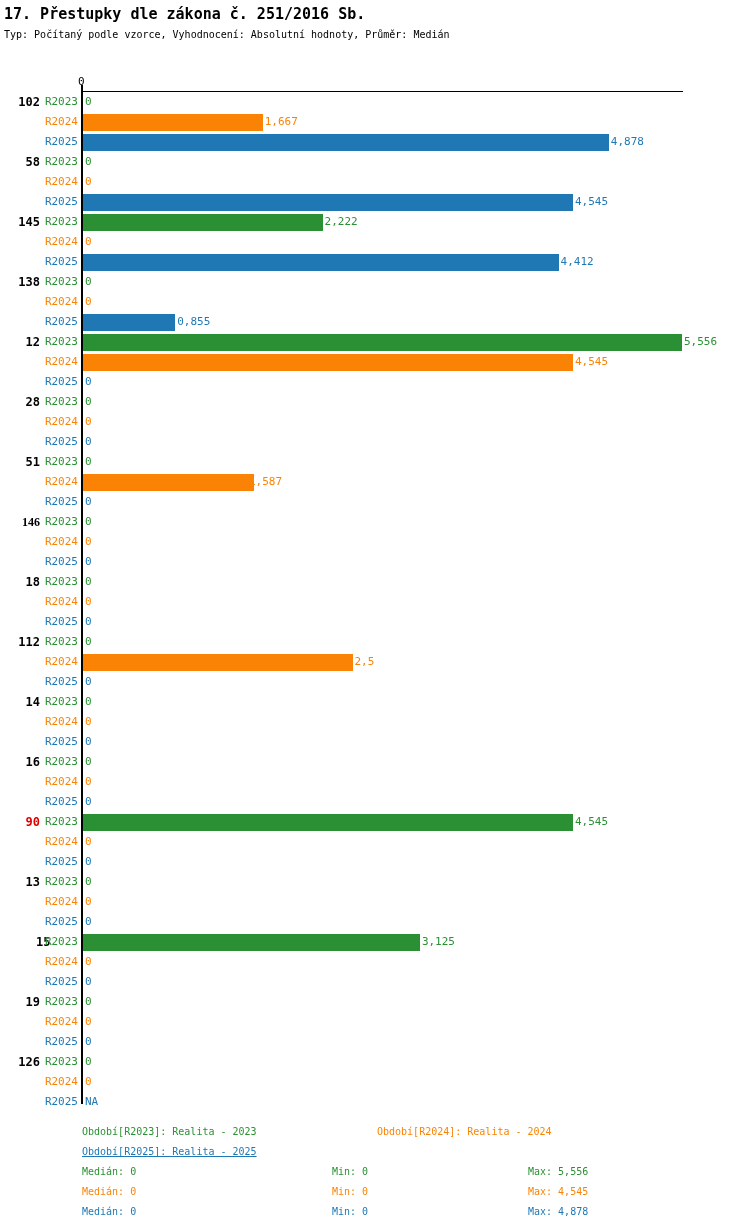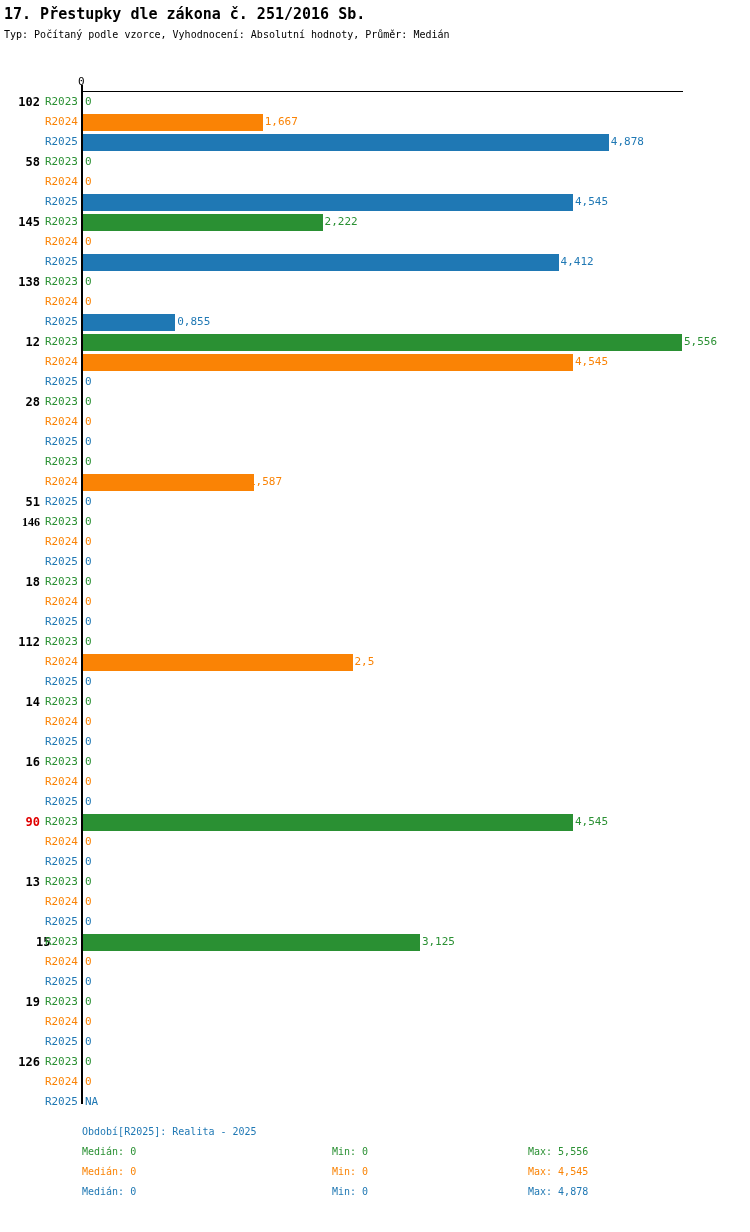--- a/index.html
+++ b/index.html
@@ -221,21 +221,21 @@
         <span class="row-value" style="color: rgb(42, 144, 51); left: 85px;">0</span>
       </div>
       <div class="row" style="top: 412px;">
         <span class="row-series-label" style="color: rgb(250, 131, 5);">R2024</span>
         <span class="row-value" style="color: rgb(250, 131, 5); left: 85px;">0</span>
       </div>
       <div class="row" style="top: 432px;">
         <span class="row-series-label" style="color: rgb(31, 120, 180);">R2025</span>
         <span class="row-value" style="color: rgb(31, 120, 180); left: 85px;">0</span>
       </div>
-      <div class="group-label" style="left: 0px; top: 452px; margin-top: 40px;">51</div>
+      <div class="group-label" style="left: 0px; top: 452px;">51</div>
       <div class="row" style="top: 452px;">
         <span class="row-series-label" style="color: rgb(42, 144, 51);">R2023</span>
         <span class="row-value" style="color: rgb(42, 144, 51); left: 85px;">0</span>
       </div>
       <div class="row" style="top: 472px;">
         <span class="row-series-label" style="color: rgb(250, 131, 5);">R2024</span>
         <span class="row-bar" style="width: 171.079px; background: rgb(250, 131, 5);"></span>
         <span class="row-value" style="color: rgb(250, 131, 5); left: 249px;">1,587</span>
       </div>
       <div class="row" style="top: 492px;">
@@ -373,21 +373,25 @@
       </div>
       <div class="row" style="top: 1092px;">
         <span class="row-series-label" style="color: rgb(31, 120, 180);">R2025</span>
         <span class="row-value" style="color: rgb(31, 120, 180); left: 85px;">NA</span>
       </div>
     </div>
 </div>
 
 <div id="footer">
   <div class="legend-row">
-    <span class="legend-cell col-a" style="color: rgb(31, 120, 180);">Období[R2025]: Realita - 2025</span>
+    <span class="legend-cell col-a" style="color: rgb(42, 144, 51);">Období[R2023]: Realita - 2023</span>
+    <span class="legend-cell col-b" style="color: rgb(250, 131, 5);">Období[R2024]: Realita - 2024</span>
+  </div>
+  <div class="legend-row">
+    <span class="legend-cell col-a" style="color: rgb(31, 120, 180); text-decoration: underline;">Období[R2025]: Realita - 2025</span>
   </div>
   <div class="legend-row">
     <span class="legend-cell col-a" style="color: rgb(42, 144, 51);">Medián: 0</span>
     <span class="legend-cell col-c" style="color: rgb(42, 144, 51);">Min: 0</span>
     <span class="legend-cell col-d" style="color: rgb(42, 144, 51);">Max: 5,556</span>
   </div>
   <div class="legend-row">
     <span class="legend-cell col-a" style="color: rgb(250, 131, 5);">Medián: 0</span>
     <span class="legend-cell col-c" style="color: rgb(250, 131, 5);">Min: 0</span>
     <span class="legend-cell col-d" style="color: rgb(250, 131, 5);">Max: 4,545</span>

